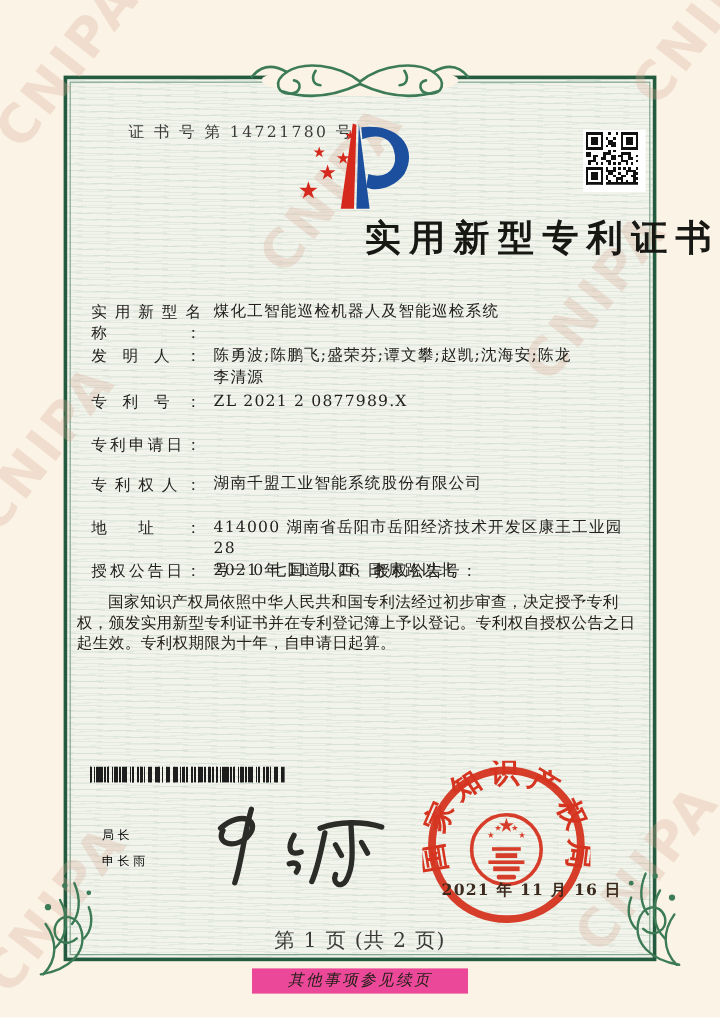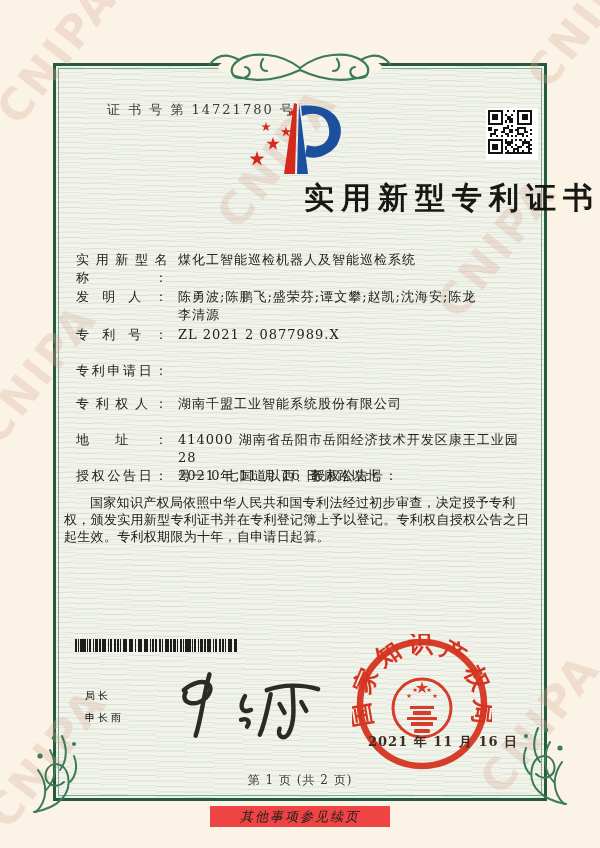--- a/index.html
+++ b/index.html
@@ -72,27 +72,27 @@
   .sig{position:absolute; left:168px; top:666px;}
   
   .seal{position:absolute; left:352px; top:634px;}
   .seal-date{
     position:absolute; left:368px; top:733px; font-size:13px; font-weight:bold;
     letter-spacing:1px; color:#3b2a1d; z-index:3;
   }
   
   .pageno{
     position:absolute; left:0; right:0; top:772px; text-align:center;
-    font-size:12px; letter-spacing:1px; color:#3a3a36;
+    font-size:17px; letter-spacing:1px; color:#3a3a36;
   }
   .cont-note{
     position:absolute; left:0; right:0; top:808px; text-align:center;
     font-size:13px; font-style:italic; letter-spacing:2px; color:#232019; z-index:2;
   }
-  .cont-note span{background:#ef4444; padding:3px 30px;}
+  .cont-note span{background:#ec4899; padding:3px 30px;}
   
   .orn-top{position:absolute; left:205px; top:47px; z-index:2;}
   .orn-bl{position:absolute; left:28px; top:722px; z-index:2;}
   .orn-br{position:absolute; left:508px; top:714px; z-index:2; transform:scaleX(-1);}
   svg{display:block}
 </style>
 </head>
 <body>
 
 <div class="page">

